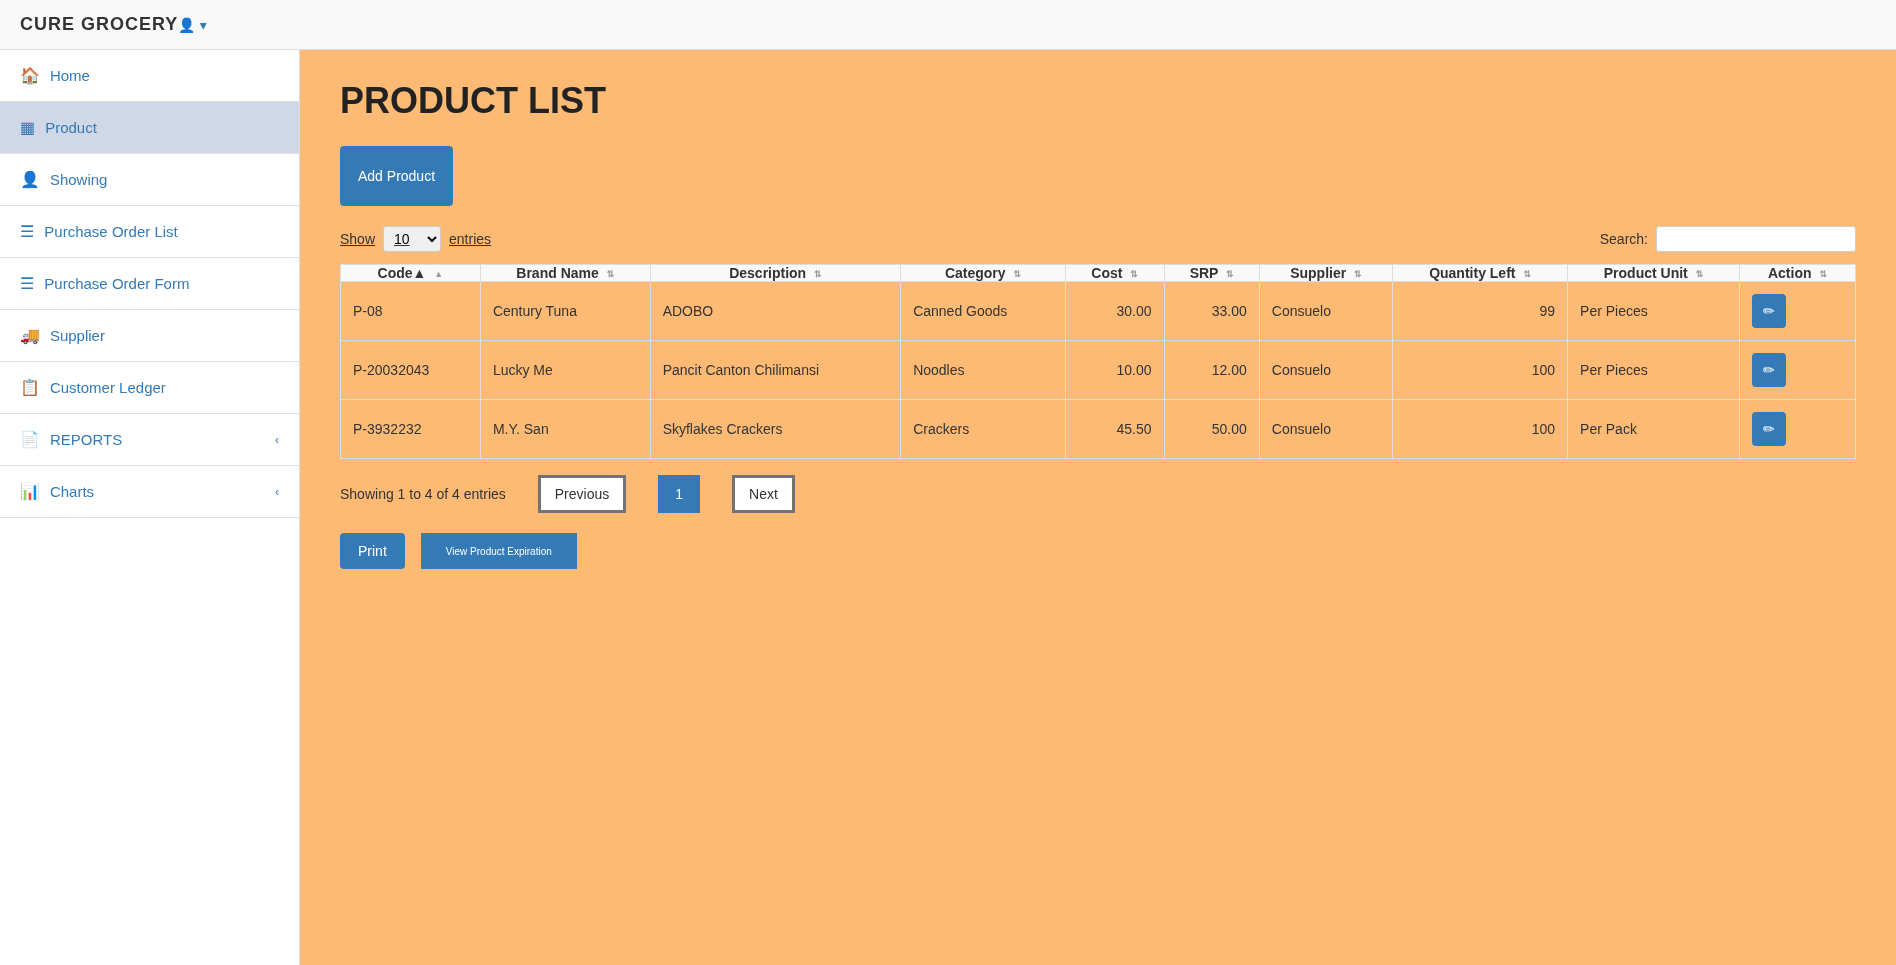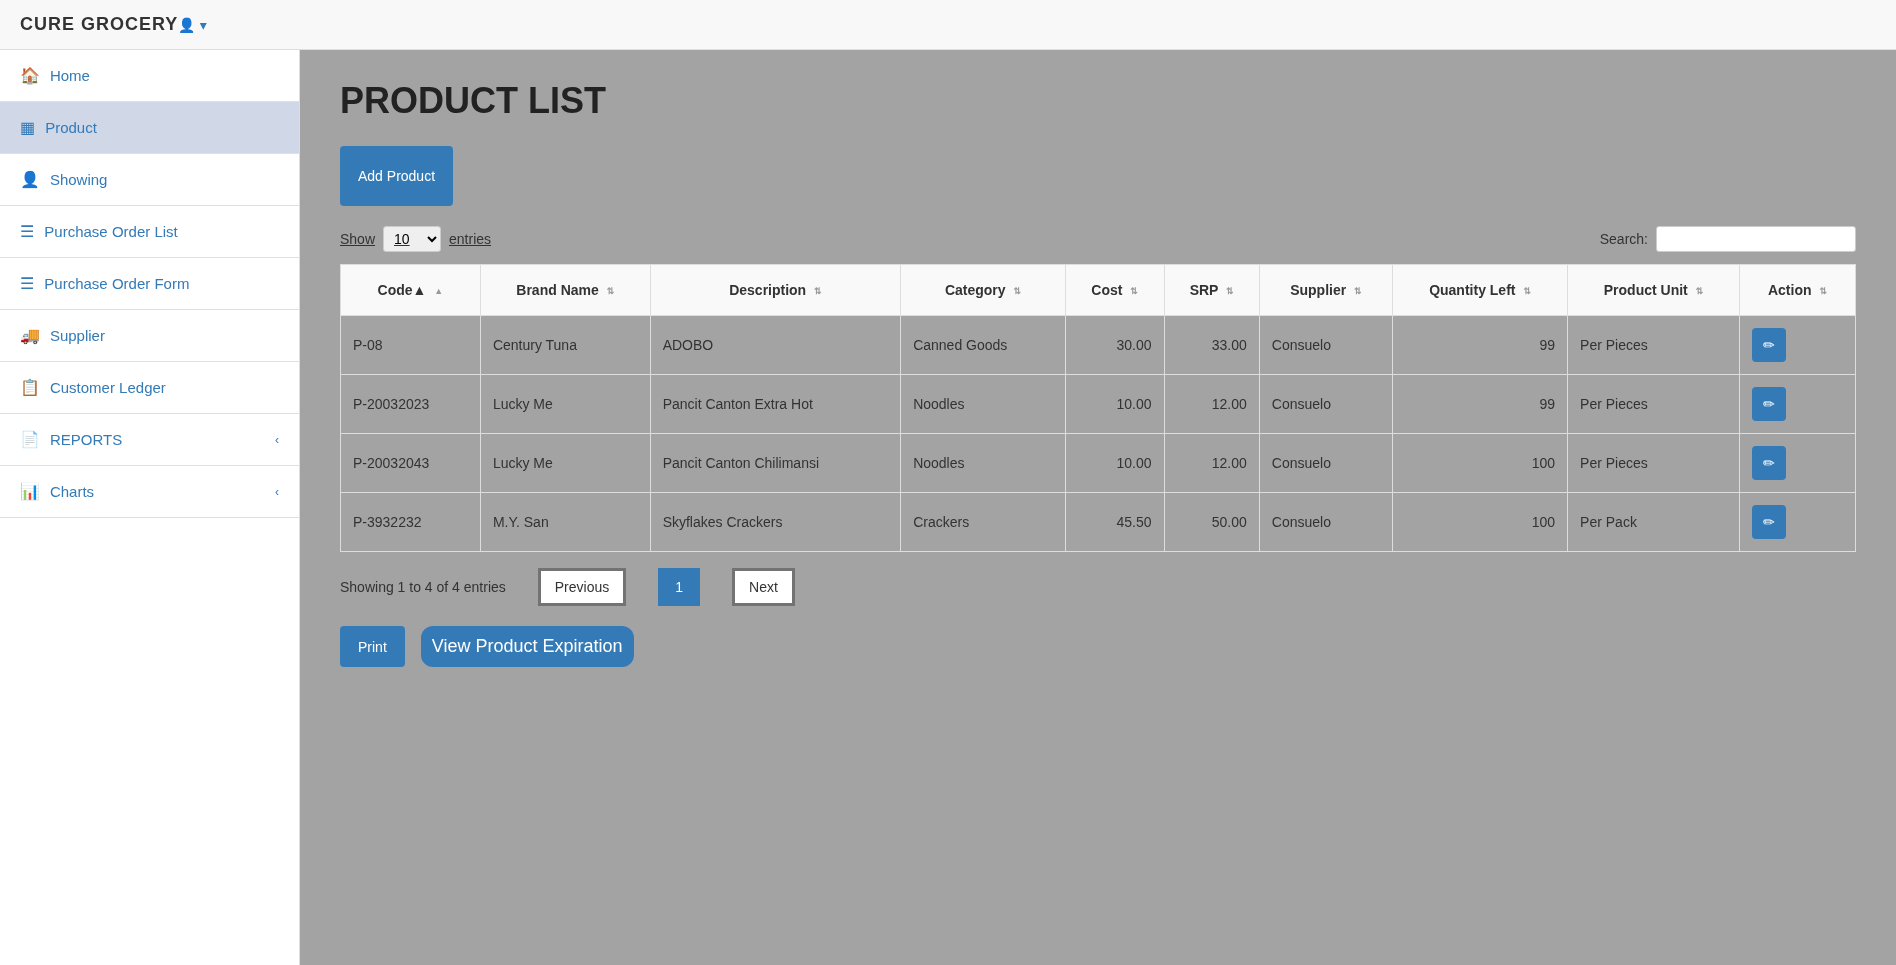--- a/index.html
+++ b/index.html
@@ -53,21 +53,21 @@
       font-size: 15px;
     }
     .sidebar-item.active { background: #d0d8e8; color: #337ab7; }
     .sidebar-item .icon { font-size: 16px; }
     .sidebar-item .chevron { margin-left: auto; font-size: 12px; }
 
     
     .main {
       flex: 1;
       padding: 30px 40px;
-      background: #a3a3a3;
+      background: #fdba74;
     }
     .page-title {
       font-size: 36px;
       font-weight: bold;
       color: #222;
       margin-bottom: 24px;
     }
     .add-product-btn {
       background: #337ab7;
       color: #fff;
@@ -114,21 +114,21 @@
     
     .data-table {
       width: 100%;
       border-collapse: collapse;
       border: 1px solid #ddd;
       margin-bottom: 16px;
     }
     .data-table th {
       background: #f9f9f9;
       border: 1px solid #ddd;
-      padding: 17px 12px;
+      padding: 0 12px;
       text-align: center;
       font-weight: bold;
       font-size: 14px;
       vertical-align: bottom;
     }
     .data-table th .sort-arrows {
       display: inline-flex;
       flex-direction: column;
       font-size: 9px;
       line-height: 1;
@@ -196,23 +196,23 @@
       border: none;
       padding: 10px 18px;
       font-size: 14px;
       border-radius: 4px;
       cursor: pointer;
     }
     .expiration-btn {
       background: #337ab7;
       color: #fff;
       border: none;
-      padding: 10px 11px;
-      font-size: 18px;
-      border-radius: 12px;
+      padding: 10px 25px;
+      font-size: 10px;
+      border-radius: 0;
       cursor: pointer;
     }
   </style>
 </head>
 <body>
 
 <div class="navbar">
   <span class="navbar-brand">CURE GROCERY</span>
   <div class="navbar-user">
     <span>👤</span>
@@ -354,34 +354,20 @@
       </thead>
       <tbody id="table-body">
 
       <tr>
             <td>P-08</td>
             <td>Century Tuna</td>
             <td>ADOBO</td>
             <td>Canned Goods</td>
             <td class="numeric">30.00</td>
             <td class="numeric">33.00</td>
-            <td>Consuelo</td>
-            <td class="numeric">99</td>
-            <td>Per Pieces</td>
-            <td style="text-align: center;">
-              <button class="edit-btn">✏</button>
-            </td>
-          </tr>
-          <tr>
-            <td>P-20032023</td>
-            <td>Lucky Me</td>
-            <td>Pancit Canton Extra Hot</td>
-            <td>Noodles</td>
-            <td class="numeric">10.00</td>
-            <td class="numeric">12.00</td>
             <td>Consuelo</td>
             <td class="numeric">99</td>
             <td>Per Pieces</td>
             <td style="text-align: center;">
               <button class="edit-btn">✏</button>
             </td>
           </tr>
           <tr>
             <td>P-20032043</td>
             <td>Lucky Me</td>

